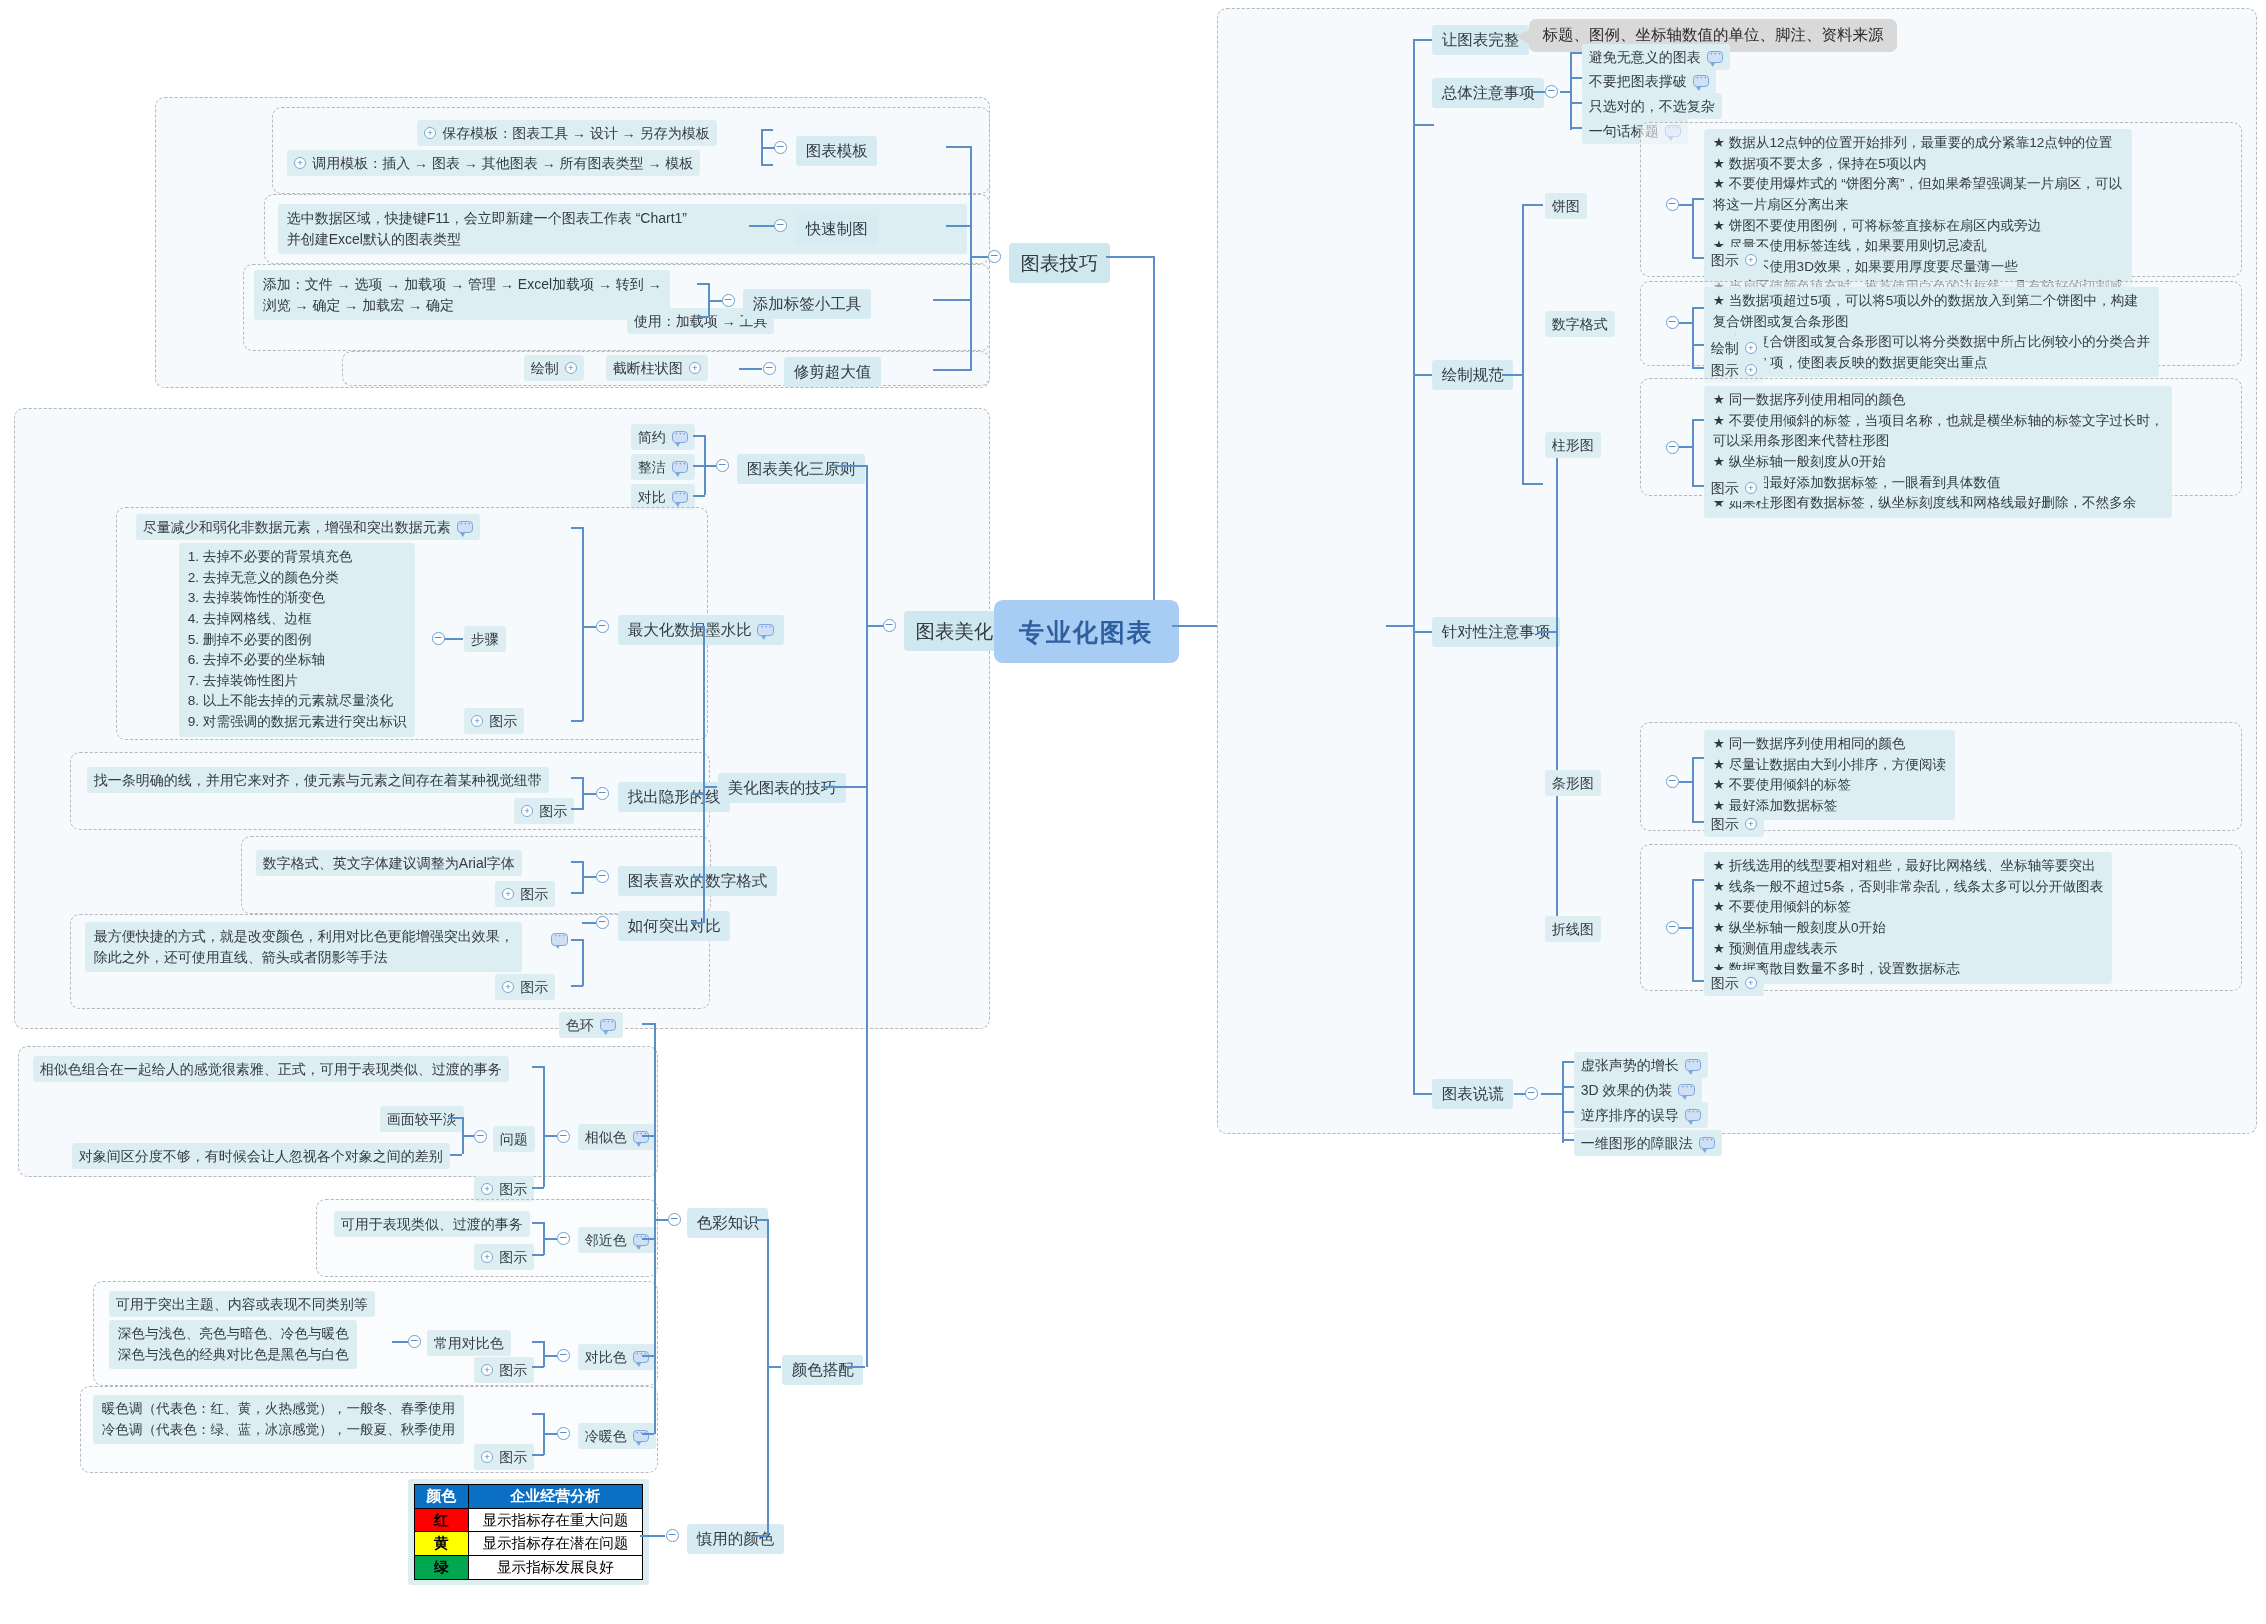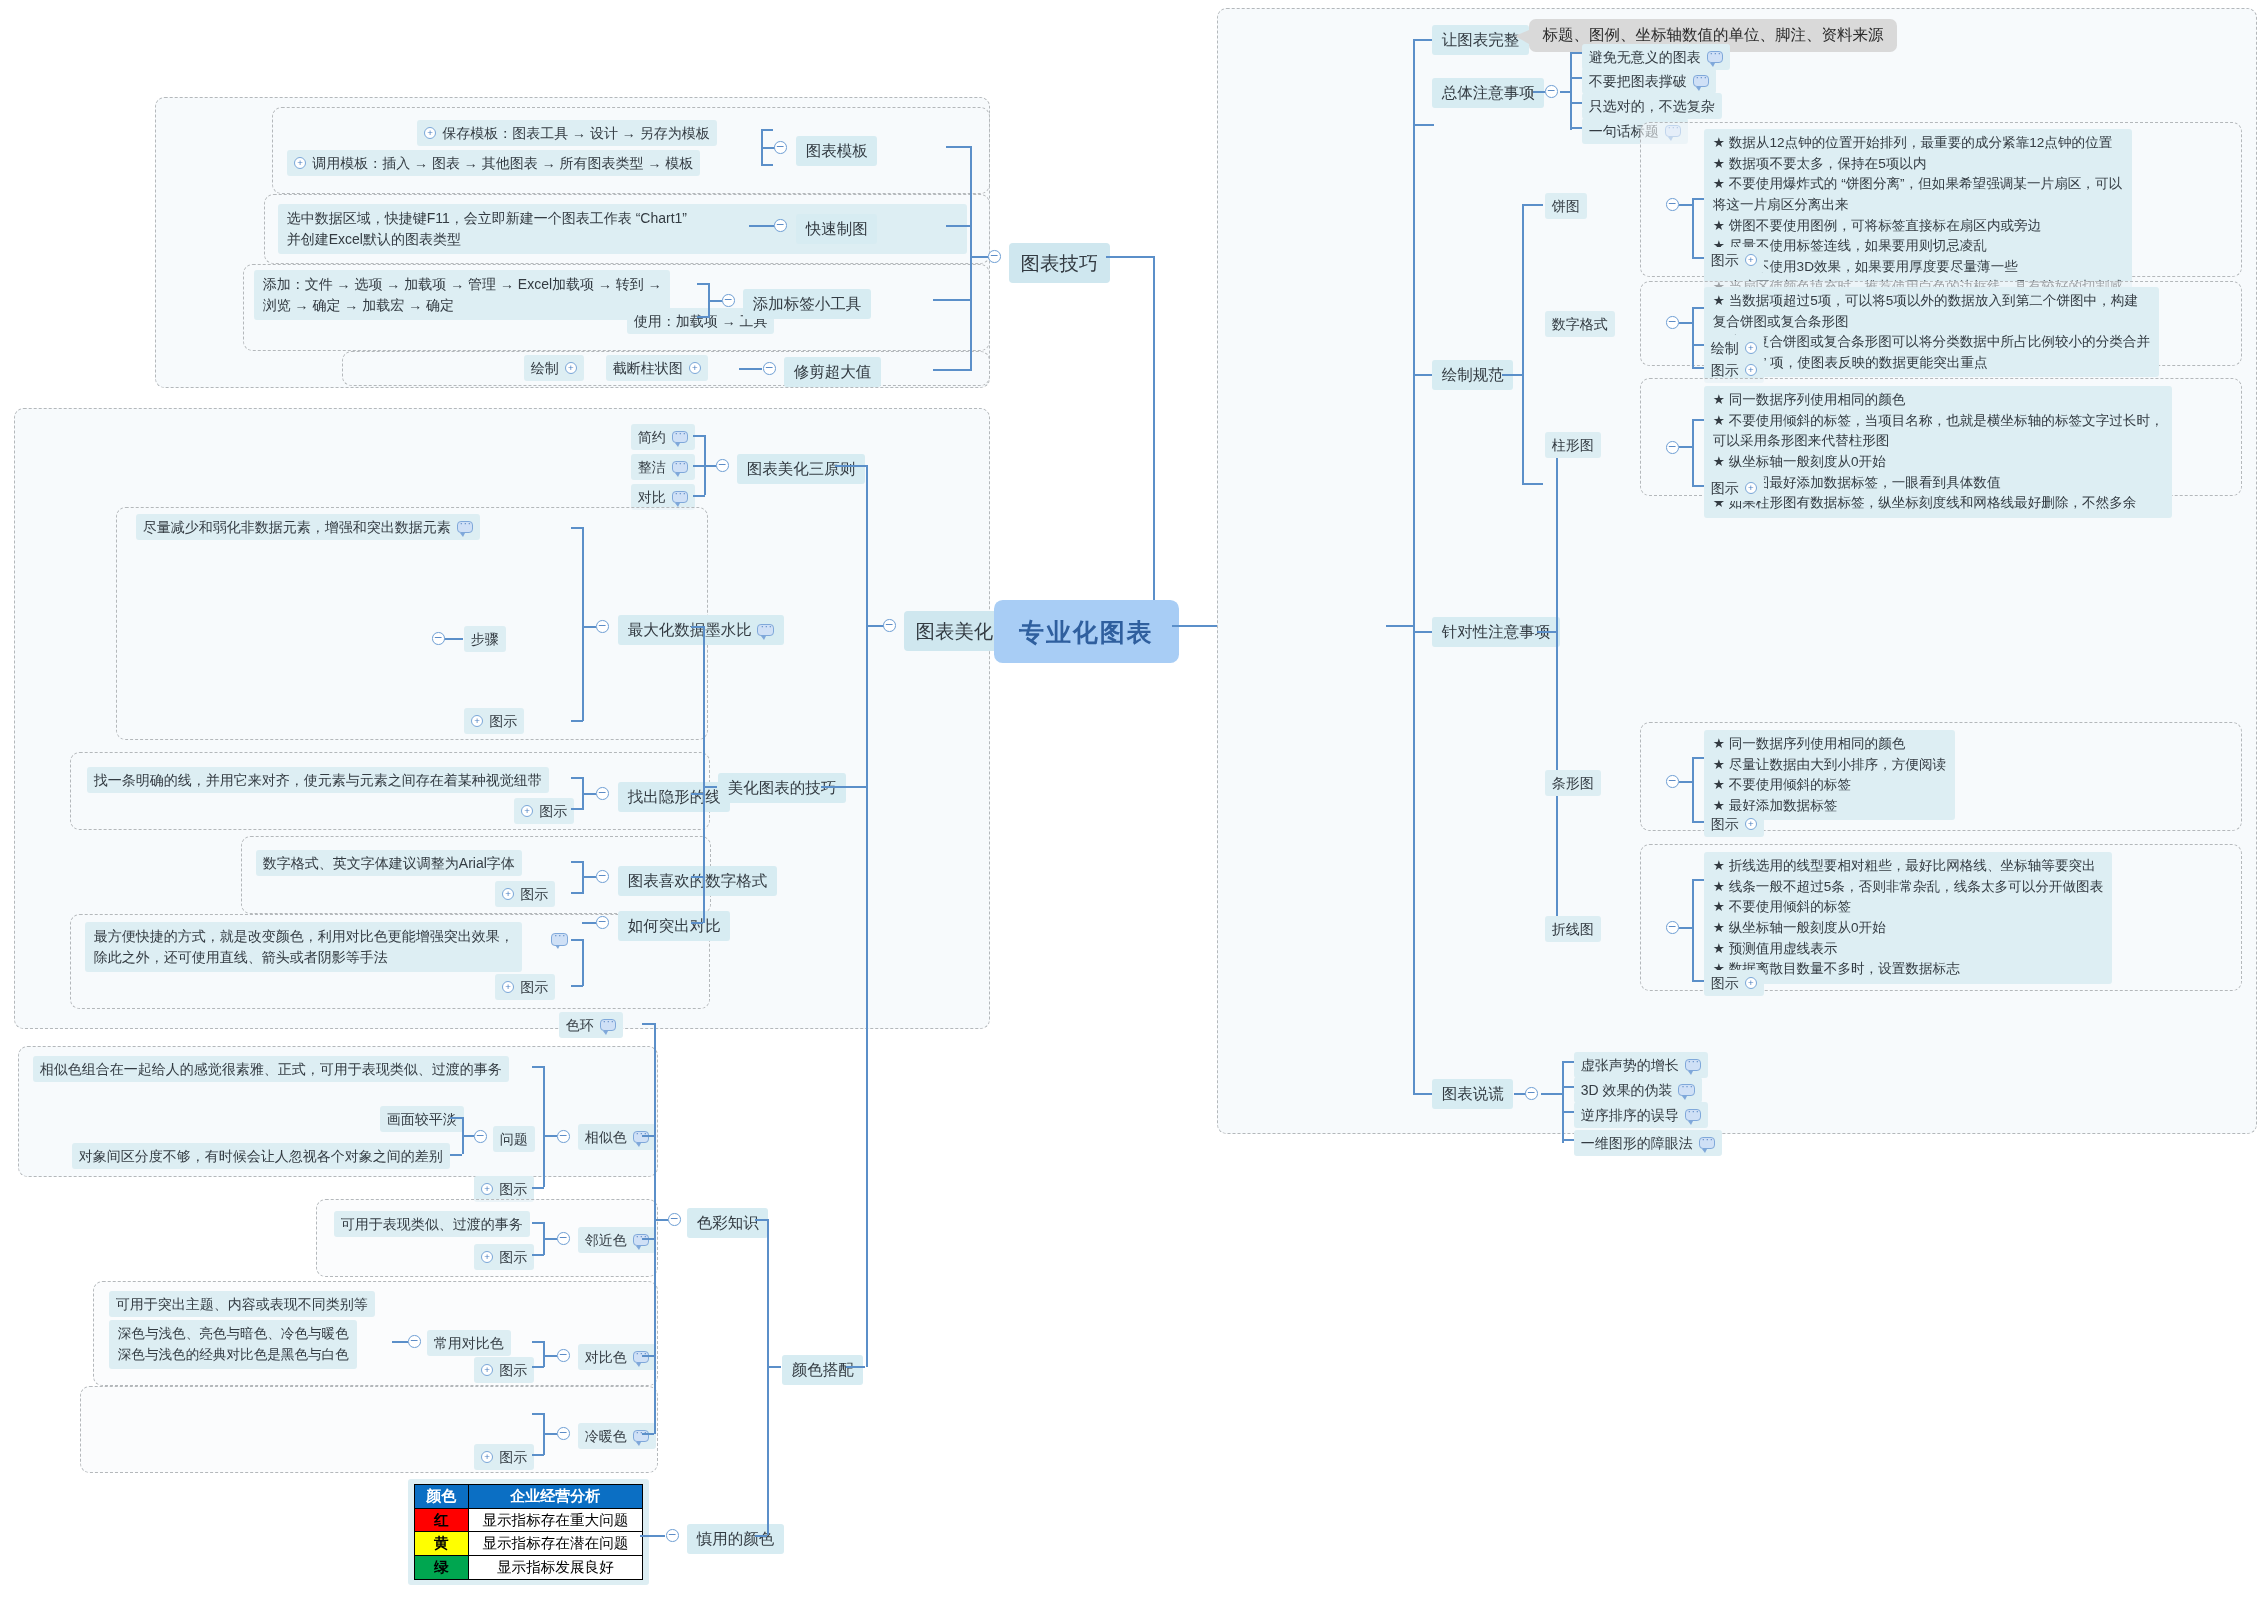--- a/index.html
+++ b/index.html
@@ -306,20 +306,29 @@
     <span>图表美化三原则</span>
   </div>
 
   <div class="frame clear" style="left:116px; top:507px; width:592px; height:233px;"></div>
 
   <div class="node leafy" style="left:136px; top:514px;">
     <span>尽量减少和弱化非数据元素，增强和突出数据元素</span>
     <span class="bubble"></span>
   </div>
 
+  <div class="block sm" style="left:179px; top:543px;">1. 去掉不必要的背景填充色
+2. 去掉无意义的颜色分类
+3. 去掉装饰性的渐变色
+4. 去掉网格线、边框
+5. 删掉不必要的图例
+6. 去掉不必要的坐标轴
+7. 去掉装饰性图片
+8. 以上不能去掉的元素就尽量淡化
+9. 对需强调的数据元素进行突出标识</div>
 
   <div class="node leafy" style="left:464px; top:626px;">
     <span>步骤</span>
   </div>
   <div class="node leafy" style="left:464px; top:708px;">
     <span class="iexp">+</span>
     <span>图示</span>
   </div>
 
   <div class="ln lnh" style="left:444px; top:638px; width:19.4px;"></div>
@@ -474,20 +483,22 @@
   <div class="ln lnh" style="left:532px; top:1341px; width:11.6px;"></div>
   <div class="ln lnh" style="left:532px; top:1366px; width:11.6px;"></div>
   <div class="ln lnh" style="left:543px; top:1355px; width:13.6px;"></div>
   <div class="tog" style="left:557px; top:1349px;">−</div>
   <div class="node leafy" style="left:578px; top:1344px;">
     <span>对比色</span>
     <span class="bubble"></span>
   </div>
 
   <div class="frame clear" style="left:80px; top:1386px; width:578px; height:87px;"></div>
+  <div class="block sm" style="left:93px; top:1395px;">暖色调（代表色：红、黄，火热感觉），一般冬、春季使用
+冷色调（代表色：绿、蓝，冰凉感觉），一般夏、秋季使用</div>
   <div class="node leafy" style="left:474px; top:1444px;">
     <span class="iexp">+</span>
     <span>图示</span>
   </div>
   <div class="ln lnv" style="left:543px; top:1413px; height:42px;"></div>
   <div class="ln lnh" style="left:532px; top:1413px; width:11.6px;"></div>
   <div class="ln lnh" style="left:532px; top:1454px; width:11.6px;"></div>
   <div class="ln lnh" style="left:543px; top:1433px; width:13.6px;"></div>
   <div class="tog" style="left:557px; top:1427px;">−</div>
   <div class="node leafy" style="left:578px; top:1423px;">

